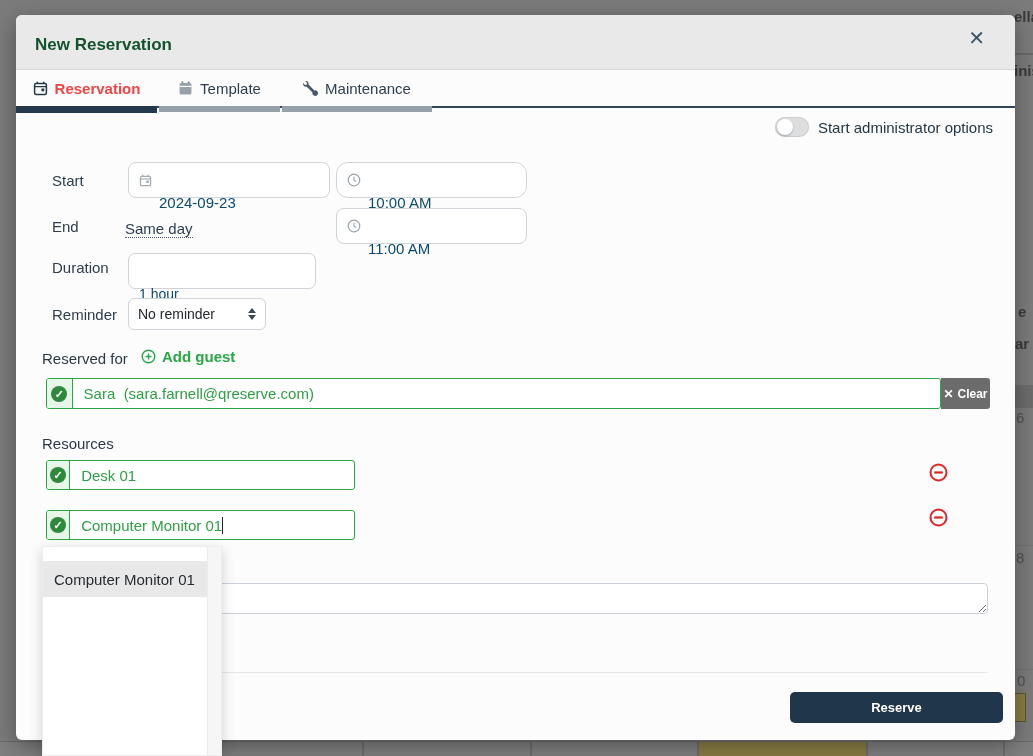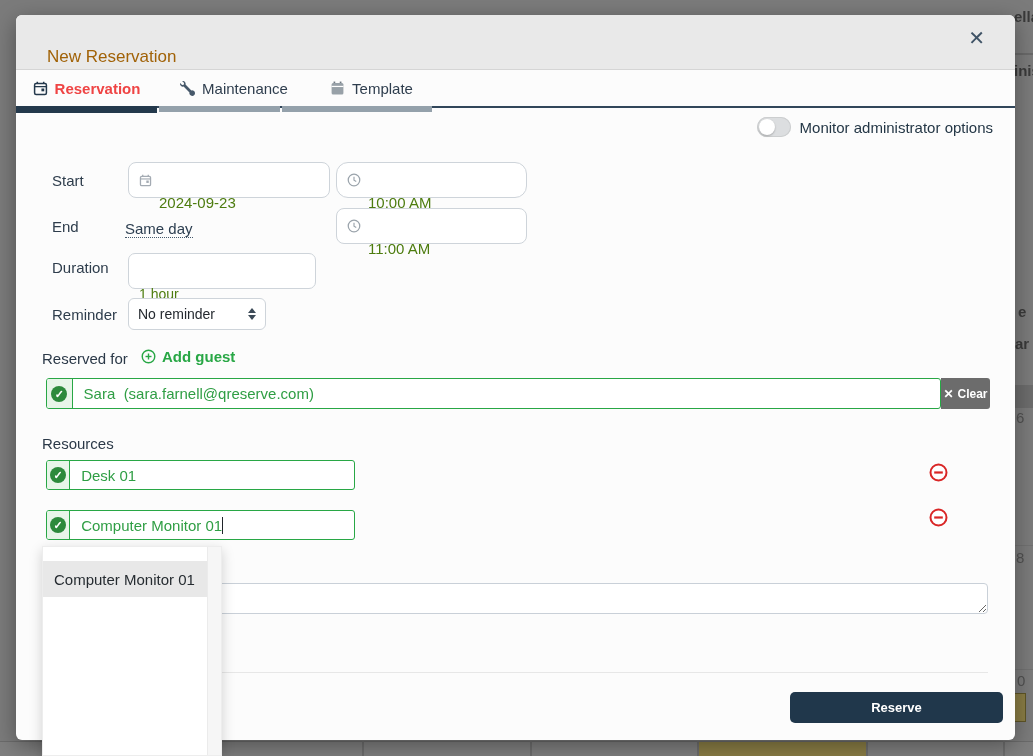--- a/index.html
+++ b/index.html
@@ -11,21 +11,21 @@
   .bg-line{position:absolute;background:#696969;}
   .bg-band{position:absolute;background:#6c6c6c;}
   .bg-num{position:absolute;color:#515151;font-size:15px;font-weight:normal;}
   .bg-olive{position:absolute;background:#8a7d45;border:1px solid #5f5526;box-sizing:border-box;}
   .bg-bottom-row{position:absolute;left:0;top:741px;width:1033px;height:15px;background:#7f7f7f;border-top:1px solid #6b6b6b;box-sizing:border-box;}
   .bg-vdiv{position:absolute;top:741px;width:2px;height:15px;background:#6d6d6d;}
 
   
   .modal{position:absolute;left:16px;top:15px;width:999px;height:725px;background:#fcfcfc;border-radius:6px;box-shadow:0 6px 22px rgba(0,0,0,.35);z-index:20;}
   .modal-header{position:absolute;left:0;top:0;width:100%;height:55px;background:#e9e9e9;border-bottom:1px solid #d5d5d5;border-radius:6px 6px 0 0;box-sizing:border-box;}
-  .modal-title{position:absolute;left:15px;top:16px;margin:16px;font-size:17px;font-weight:normal;color:#a16207;}
+  .modal-title{position:absolute;left:15px;top:16px;margin:4px;font-size:17px;font-weight:bold;color:#14532d;}
   .close-btn{position:absolute;right:30px;top:13px;background:none;border:none;font-size:20px;color:#3f5366;cursor:pointer;padding:0;line-height:1;font-family:inherit;}
 
   
   .tabrow{position:absolute;left:0;top:55px;height:36px;display:flex;}
   .tab{display:inline-flex;align-items:center;justify-content:center;gap:7px;font-size:15px;color:#2f3e4e;box-sizing:border-box;cursor:pointer;}
   .tab.active{font-weight:bold;color:#ef4444;}
   .tab1{width:141px;} .tab2{width:121px;margin-left:2px;} .tab3{width:150px;margin-left:2px;}
   .ul-thin{position:absolute;left:0;top:91px;width:100%;height:2px;background:#31465a;}
   .ul-active{position:absolute;left:0;top:91px;width:141px;height:7px;background:#24394c;}
   .ul-gray{position:absolute;top:91px;height:6px;background:#94a1ab;}
@@ -33,21 +33,21 @@
 
   
   .toggle-row{position:absolute;top:101px;right:22px;display:flex;align-items:center;gap:9px;height:22px;}
   .switch{position:relative;width:34px;height:20px;border-radius:10px;background:#dcdee0;box-shadow:inset 0 0 0 1px #cccecf;cursor:pointer;}
   .knob{position:absolute;left:2px;top:2px;width:16px;height:16px;border-radius:50%;background:#fff;box-shadow:0 1px 2px rgba(0,0,0,.25);}
   .toggle-label{font-size:15px;color:#243746;}
 
   
   .flabel{position:absolute;font-size:15px;color:#2e3d4c;display:flex;align-items:center;height:36px;}
   .input-like{position:absolute;display:flex;align-items:center;gap:7px;background:#fff;border:1px solid #ced4da;border-radius:8px;box-sizing:border-box;padding:0 10px;}
-  .input-like input{border:none;outline:none;background:transparent;font-size:15px;color:#4d7c0f;font-family:inherit;width:100%;padding:0;margin-top:45px;}
+  .input-like input{border:none;outline:none;background:transparent;font-size:15px;color:#0c4a6e;font-family:inherit;width:100%;padding:0;margin-top:45px;}
   .mini-icon{flex:0 0 auto;display:inline-flex;}
   .linklike{position:absolute;font-size:15px;color:#2c3e50;border-bottom:1px dotted #44586b;cursor:pointer;display:inline-block;}
   .select-like{position:absolute;display:flex;align-items:center;justify-content:space-between;background:#fff;border:1px solid #ced4da;border-radius:6px;box-sizing:border-box;padding:0 9px;cursor:pointer;}
   .select-text{font-size:14px;color:#24292f;}
   .arrows{display:flex;flex-direction:column;align-items:center;}
   .arrow-up{width:0;height:0;border-left:4px solid transparent;border-right:4px solid transparent;border-bottom:5px solid #3c4a57;margin-bottom:2px;}
   .arrow-down{width:0;height:0;border-left:4px solid transparent;border-right:4px solid transparent;border-top:5px solid #3c4a57;}
 
   .section-label{position:absolute;font-size:15px;color:#2b3948;}
   .add-guest{position:absolute;display:flex;align-items:center;gap:6px;color:#28a745;font-size:15px;font-weight:600;cursor:pointer;}
@@ -109,50 +109,50 @@
           <svg width="15" height="15" viewBox="0 0 16 16">
               <line x1="4.6" y1="0.8" x2="4.6" y2="3.2" stroke="#24394c" stroke-width="1.6"></line>
               <line x1="11.4" y1="0.8" x2="11.4" y2="3.2" stroke="#24394c" stroke-width="1.6"></line>
               <rect x="1.7" y="2.7" width="12.6" height="11.8" rx="1.6" fill="none" stroke="#24394c" stroke-width="1.6"></rect>
               <line x1="1.7" y1="6" x2="14.3" y2="6" stroke="#24394c" stroke-width="1.4"></line>
               <rect x="9" y="8" width="3" height="3" fill="#24394c"></rect>
             </svg>
         </span>
         <span>Reservation</span>
       </div>
-      <div class="tab tab3">
-        <span class="mini-icon">
-          <svg width="15" height="15" viewBox="0 0 16 16">
-              <path fill="#46586a" d="M.102 2.223A3.004 3.004 0 0 0 3.78 5.897l6.341 6.252A3.003 3.003 0 0 0 13 16a3 3 0 1 0-.851-5.878L5.897 3.781A3.004 3.004 0 0 0 2.223.1l2.141 2.142L4 4l-1.757.364z"></path>
-            </svg>
-        </span>
-        <span>Maintenance</span>
-      </div>
       <div class="tab tab2">
         <span class="mini-icon">
           <svg width="15" height="15" viewBox="0 0 16 16">
               <rect x="3.8" y="0.6" width="1.8" height="3" fill="#6e7880"></rect>
               <rect x="10.4" y="0.6" width="1.8" height="3" fill="#6e7880"></rect>
               <rect x="1.7" y="2.2" width="12.6" height="12.3" rx="1.6" fill="#98a1a8"></rect>
               <line x1="1.7" y1="5.8" x2="14.3" y2="5.8" stroke="#fff" stroke-width="1.3"></line>
             </svg>
         </span>
         <span>Template</span>
       </div>
+      <div class="tab tab3">
+        <span class="mini-icon">
+          <svg width="15" height="15" viewBox="0 0 16 16">
+              <path fill="#46586a" d="M.102 2.223A3.004 3.004 0 0 0 3.78 5.897l6.341 6.252A3.003 3.003 0 0 0 13 16a3 3 0 1 0-.851-5.878L5.897 3.781A3.004 3.004 0 0 0 2.223.1l2.141 2.142L4 4l-1.757.364z"></path>
+            </svg>
+        </span>
+        <span>Maintenance</span>
+      </div>
     </div>
     <div class="ul-thin"></div>
     <div class="ul-active"></div>
     <div class="ul-gray ul-g1"></div>
     <div class="ul-gray ul-g2"></div>
 
     <div class="toggle-row">
       <span class="switch">
           <span class="knob"></span>
         </span>
-      <span class="toggle-label">Monitor administrator options</span>
+      <span class="toggle-label">Start administrator options</span>
     </div>
 
     <div class="flabel" style="left:36px;top:147px;">Start</div>
     <div class="input-like" style="left:112px;top:147px;width:202px;height:36px;">
       <span class="mini-icon">
         <svg width="13" height="13" viewBox="0 0 16 16">
             <line x1="4.6" y1="1" x2="4.6" y2="3.4" stroke="#a4abb3" stroke-width="1.6"></line>
             <line x1="11.4" y1="1" x2="11.4" y2="3.4" stroke="#a4abb3" stroke-width="1.6"></line>
             <rect x="1.8" y="2.8" width="12.4" height="11.6" rx="1.6" fill="none" stroke="#a4abb3" stroke-width="1.6"></rect>
             <line x1="1.8" y1="6.1" x2="14.2" y2="6.1" stroke="#a4abb3" stroke-width="1.4"></line>

